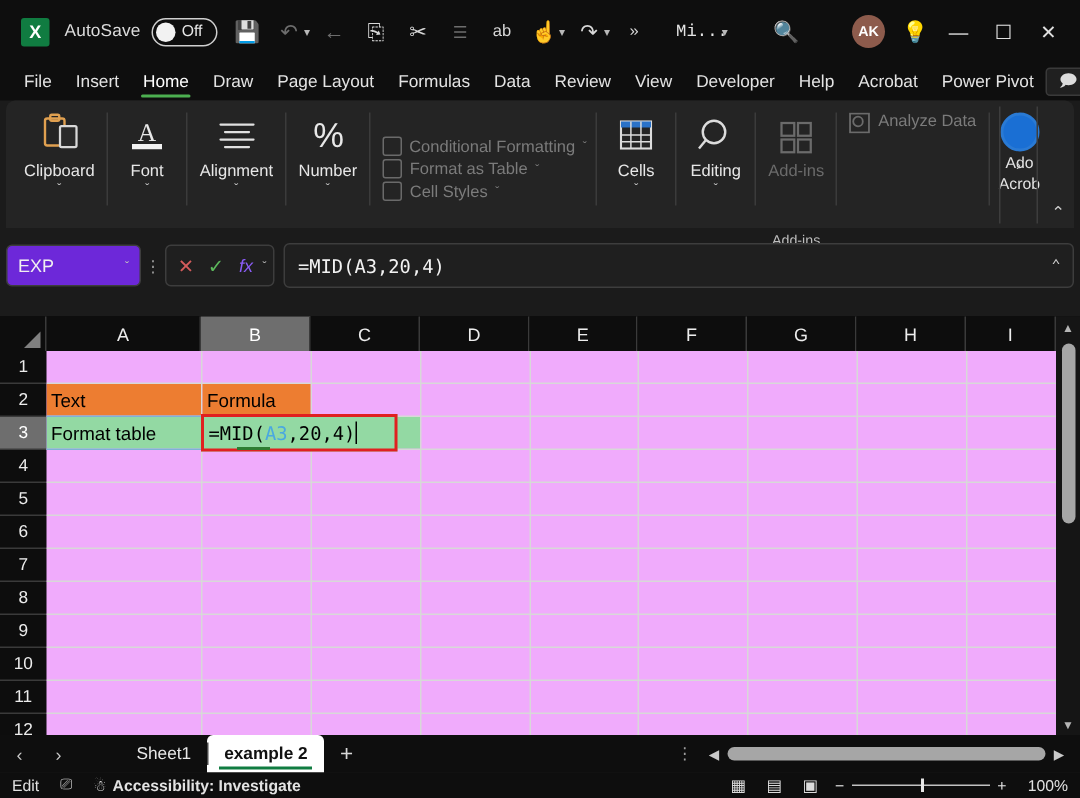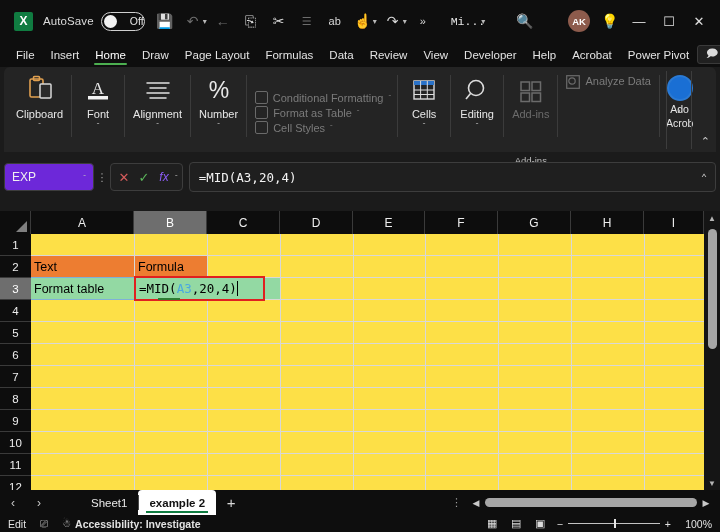--- a/index.html
+++ b/index.html
@@ -20,21 +20,21 @@
   }
   .tb-excel-logo{
     width:19px;height:19px;border-radius:2px;background:#107c41;
     display:flex;align-items:center;justify-content:center;
     color:#fff;font-size:12px;font-weight:bold;margin-left:8px;margin-right:10px;
     font-family:"Liberation Sans", sans-serif;
   }
   .tb-autosave-label{ font-size:11.5px; color:#dcdcdc; margin-right:7px; letter-spacing:.1px;}
   .tb-toggle{
     width:44px;height:19px;border-radius:10px;border:1.4px solid #cfcfcf;
-    display:flex;align-items:center;position:relative;background:transparent;justify-content:space-between;
+    display:flex;align-items:center;position:relative;background:transparent;
   }
   .tb-toggle .knob{ width:13px;height:13px;border-radius:50%;background:#f2f2f2;margin-left:2.5px;}
   .tb-toggle .tlabel{ font-size:10.5px;color:#e6e6e6;margin-left:4px;}
   .tb-icon{
     width:26px;height:26px;display:flex;align-items:center;justify-content:center;
     color:#d8d8d8; margin:0 1px; font-size:14px; position:relative;
   }
   .tb-icon.dim{ color:#6d6d6d; }
   .tb-icon.tiny{ font-size:11px; }
   .tb-caret{ font-size:8px; color:#b9b9b9; margin-left:-4px; margin-right:2px;}
@@ -121,21 +121,21 @@
   .corner:after{ content:""; position:absolute; right:3px; bottom:2px;
      border-style:solid; border-width:0 0 11px 11px; border-color:transparent transparent #808080 transparent;}
   .ch{ height:23px;display:flex;align-items:center;justify-content:center;
      color:#ededed;font-size:12px;border-right:1px solid #3a3a3a; background:#0d0d0d;}
   .ch.sel{ background:#6e6e6e; color:#fff; }
   .ch.sel:after{ content:""; position:absolute; }
   .rowhdr{ position:absolute; left:0; top:23px; width:31px; }
   .rh{ height:22px;display:flex;align-items:center;justify-content:center;
      color:#ededed;font-size:11.5px;background:#0d0d0d;border-bottom:1px solid #3a3a3a;}
   .rh.sel{ background:#6e6e6e;color:#fff;}
-  .sheetarea{ position:absolute; left:31px; top:23px; width:673px; height:256px; background:#fde047; overflow:hidden;}
+  .sheetarea{ position:absolute; left:31px; top:23px; width:673px; height:256px; background:#f0abfc; overflow:hidden;}
   .gline-v{ position:absolute; top:0; bottom:0; width:1px; background:#d8d8d8;}
   .gline-h{ position:absolute; left:0; right:0; height:1px; background:#d8d8d8;}
   .cell{ position:absolute; display:flex; align-items:center; padding-left:3px;
      font-size:12.5px; color:#000; white-space:nowrap; overflow:hidden;}
   .cell.orange{ background:#ed7d31; }
   .cell.green{ background:#93d9a3; }
   .selbox{ position:absolute; border:1px solid #7fb0d8; }
   .editbox{ position:absolute; border:2px solid #e02020; background:#93d9a3;
      display:flex; align-items:center; padding-left:3px;
      font-family:"DejaVu Sans Mono", monospace; font-size:12.5px; color:#000;}

